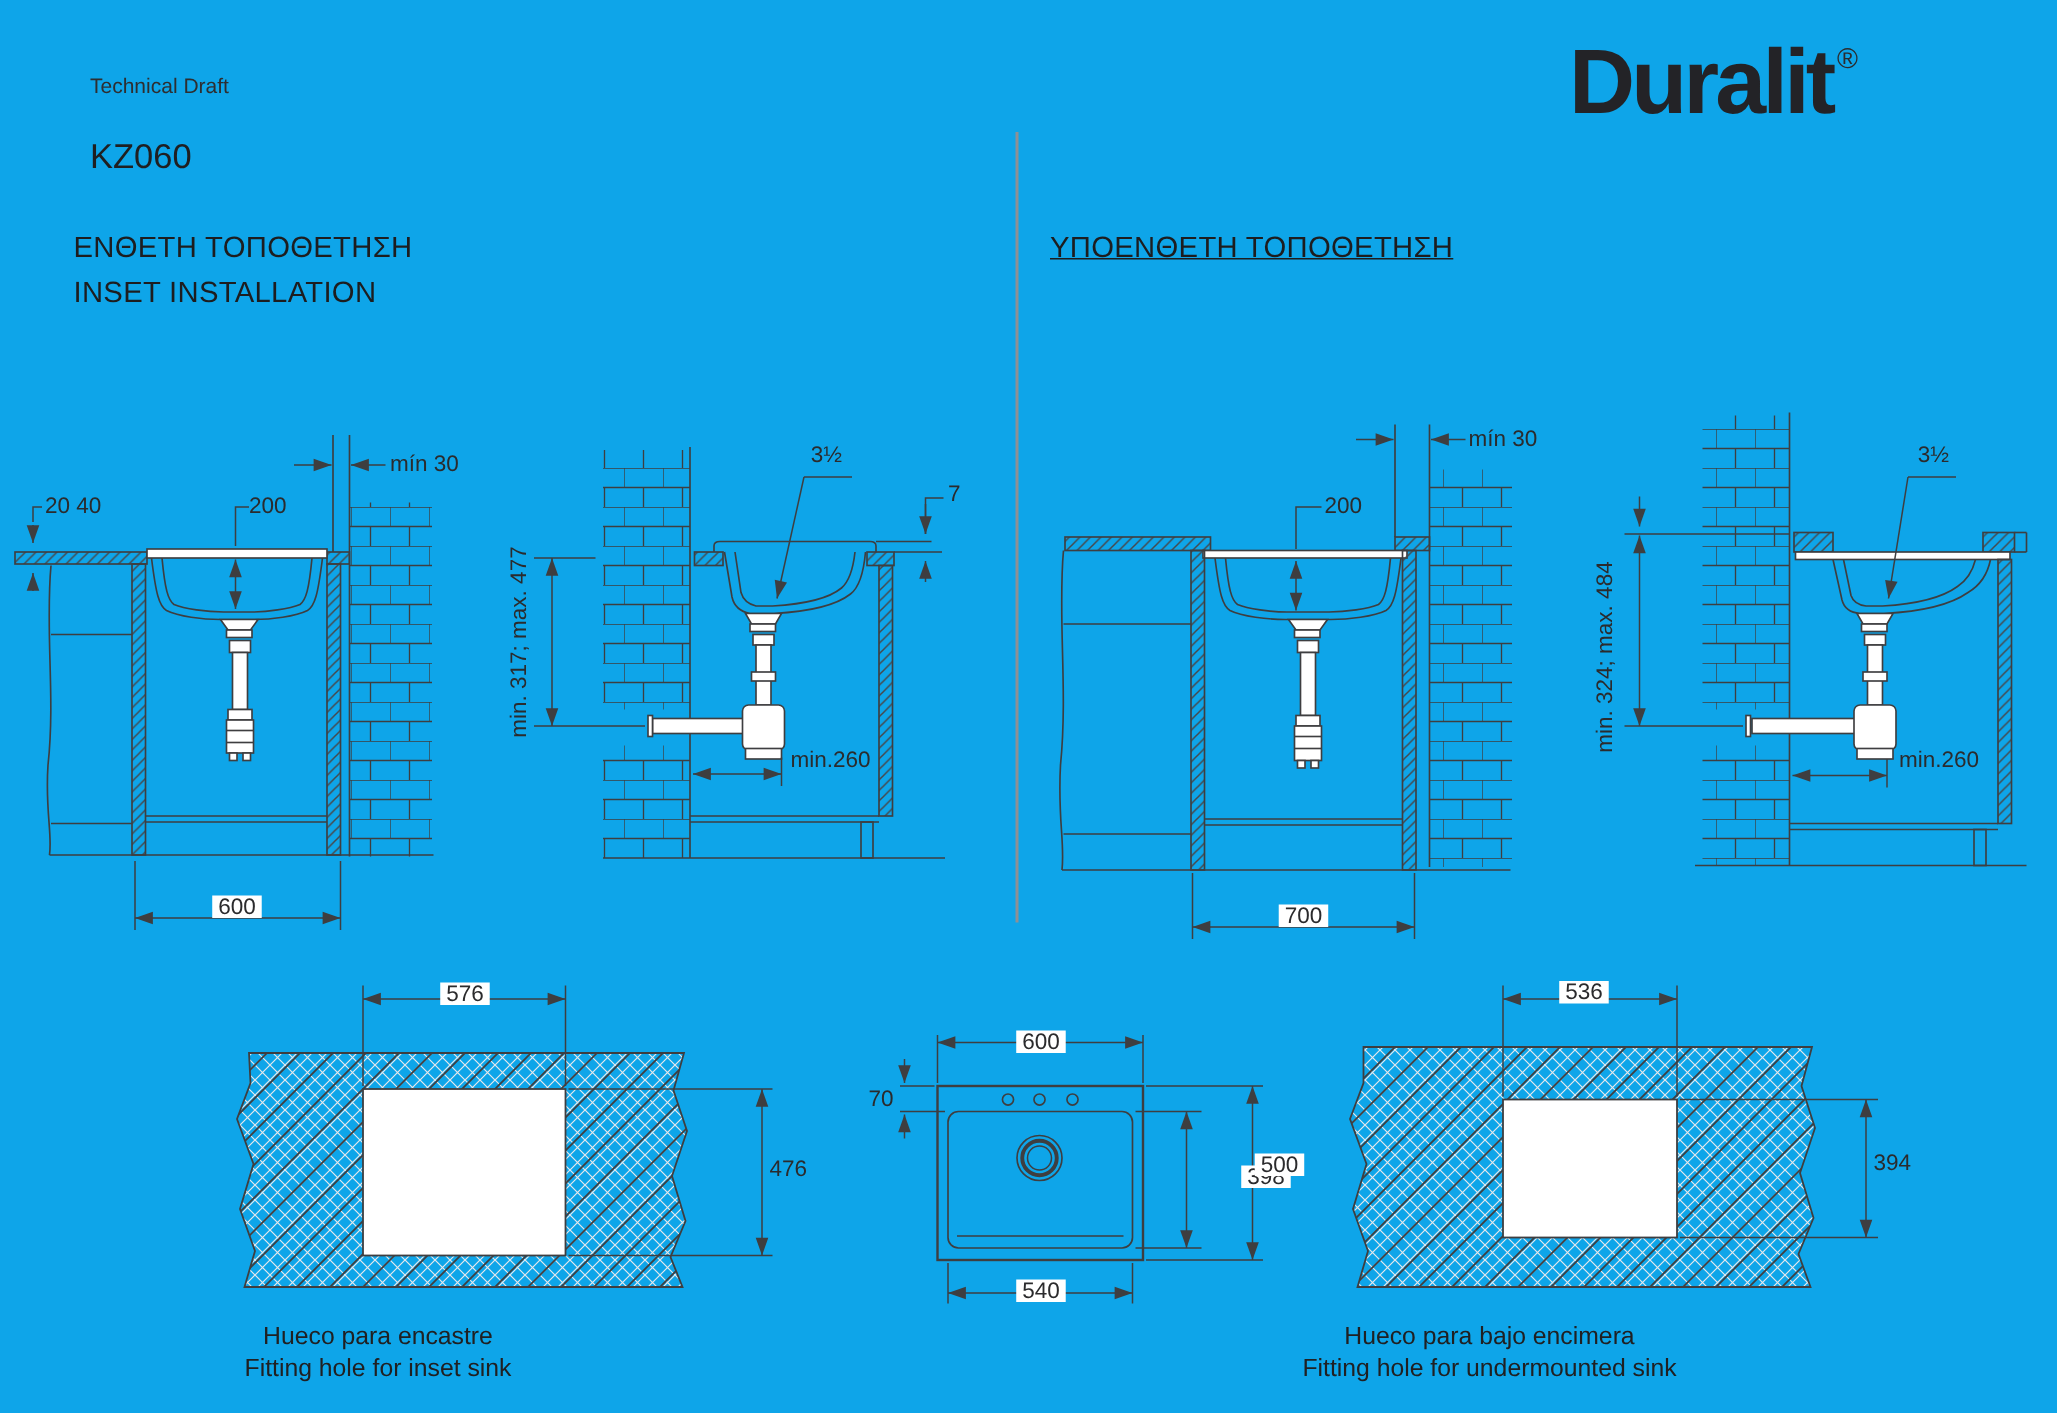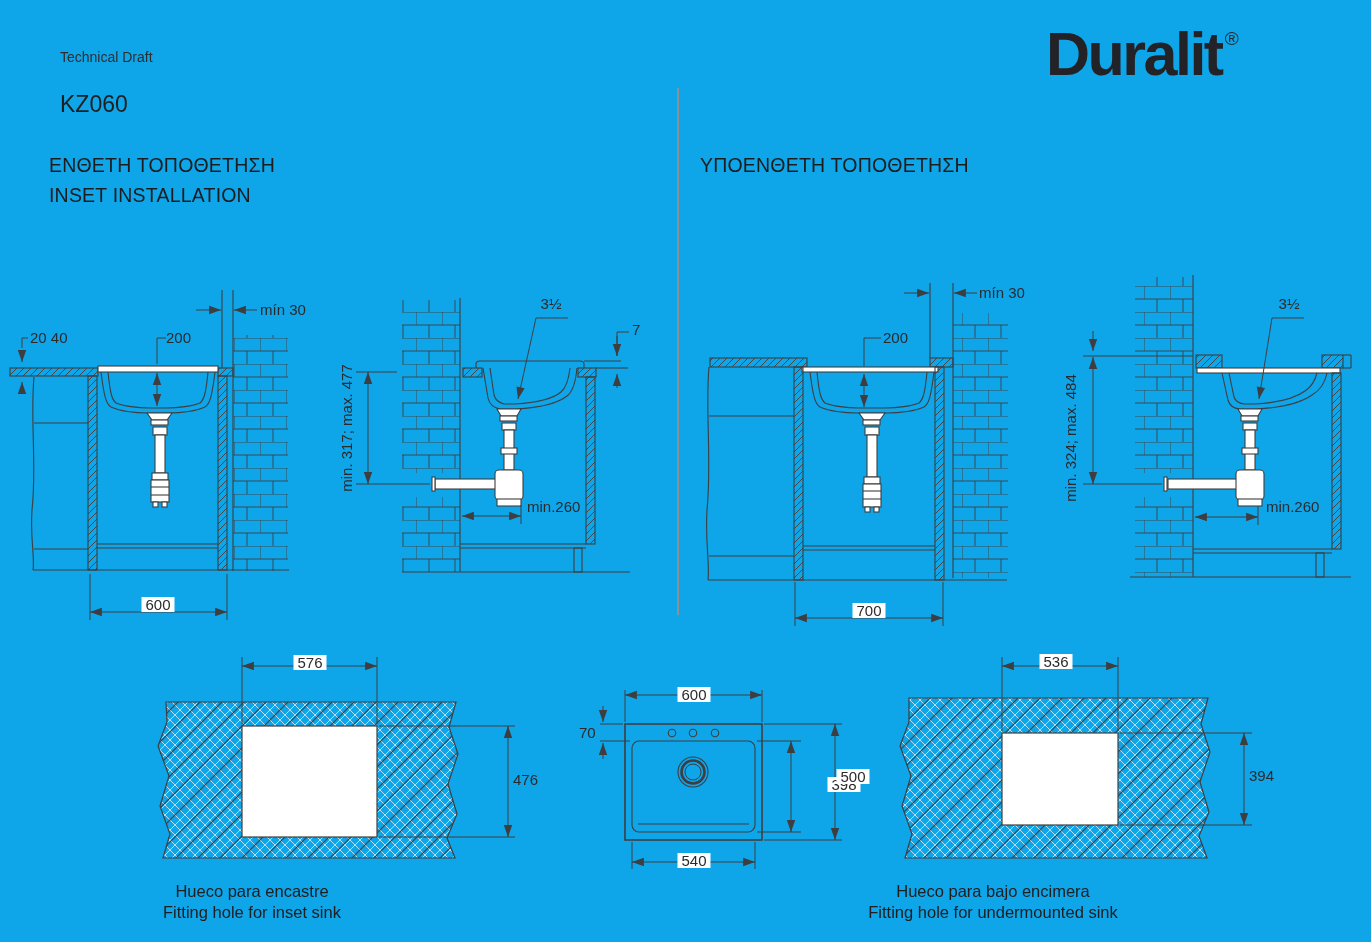--- a/index.html
+++ b/index.html
@@ -6,21 +6,21 @@
   .page{position:relative;width:1371px;height:942px;background:#0ea5e9;overflow:hidden;
         font-family:"Liberation Sans", sans-serif;color:#2b2b2d;}
   .abs{position:absolute;white-space:nowrap;line-height:1;}
   .doc-type{left:60px;top:50px;font-size:14px;color:#2e2e30;}
   .model{left:60px;top:93px;font-size:23px;color:#1f1f21;}
   .brand-wrap{left:1046px;top:22px;}
   .brand{font-size:61px;font-weight:bold;letter-spacing:-2.5px;color:#232327;line-height:64px;}
   .reg{display:inline-block;font-size:19px;font-weight:normal;color:#2b2b2d;transform:translateY(-30px);margin-left:3px;letter-spacing:0;}
   .sec-title{font-size:19.5px;line-height:30px;letter-spacing:.2px;color:#1d1d1f;}
   .sec-left{left:49px;top:150px;}
-  .sec-right{left:700px;top:150px;}
+  .sec-right{left:700px;top:150px;text-decoration:underline;}
   .divider{position:absolute;left:677px;top:88px;width:2px;height:527px;background:#8f9093;}
   .lbl{position:absolute;font-size:15px;color:#2b2b2d;white-space:nowrap;line-height:1;}
   .ctr{transform:translateX(-50%);}
   .onl{transform:translateX(-50%);background:#fff;padding:0 4px;}
   .rot{transform:translate(-50%,-50%) rotate(-90deg);}
   .cap{position:absolute;font-size:16.5px;line-height:21px;color:#202022;text-align:center;transform:translateX(-50%);white-space:nowrap;}
   svg{position:absolute;left:0;top:0;}
 </style>
 </head>
 <body>

